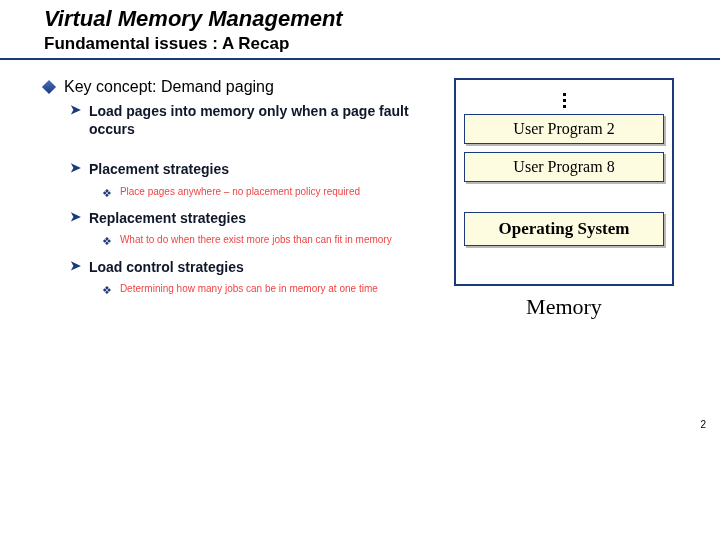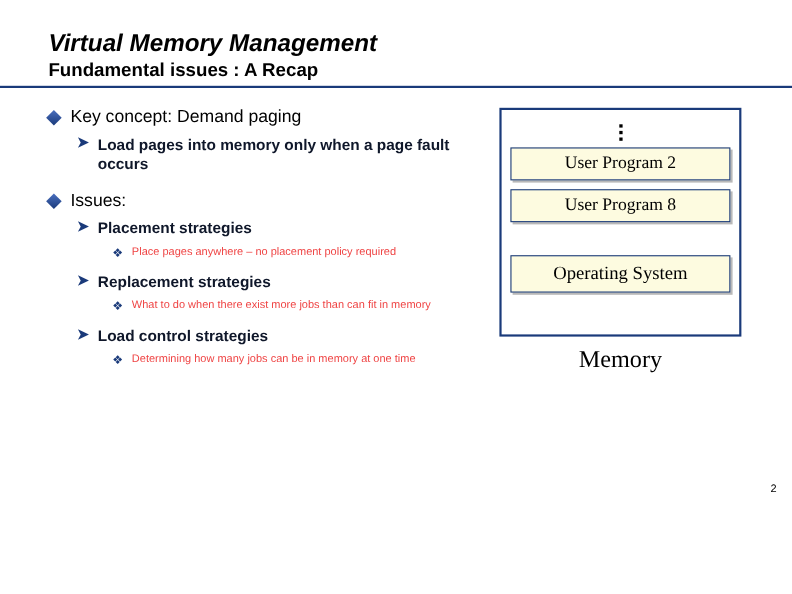--- a/index.html
+++ b/index.html
@@ -1,37 +1,37 @@
 <!DOCTYPE html>
 <html><head>
 <meta charset="utf-8">
 <style>
   * { box-sizing: border-box; margin: 0; padding: 0; }
   html, body { width: 720px; height: 540px; background: #fff; font-family: Arial, Helvetica, sans-serif; overflow: hidden; }
-  .slide { position: relative; width: 720px; height: 436px; margin-top: 20px; }
+  .slide { position: relative; width: 720px; height: 436px; }
   .titlebar { border-bottom: 2px solid #1a3a7a; padding: 6px 0 0 44px; }
   .title { font-size: 22px; font-weight: bold; color: #000; font-style: italic; }
   .subtitle { font-size: 17px; font-weight: bold; color: #000; margin-top: 2px; padding-bottom: 4px; }
   .body { display: flex; padding: 18px 20px 0 44px; }
   .left { width: 400px; }
   .right { width: 230px; padding-left: 10px; }
   .lvl1 { display: flex; align-items: flex-start; margin-bottom: 6px; }
   .lvl1 .txt { font-size: 16px; color: #000; }
   .lvl2 { display: flex; align-items: flex-start; margin: 6px 0 6px 26px; }
   .lvl2 .txt { font-size: 14px; font-weight: bold; color: #0f172a; line-height: 1.3; }
   .lvl3 { display: flex; align-items: flex-start; margin: 4px 0 8px 58px; }
   .lvl3 .txt { font-size: 10px; color: #ef4444; line-height: 1.35; }
   .gap { height: 10px; }
   .bullet-dia { width: 10px; height: 10px; background: linear-gradient(135deg,#4a6fbf,#1a3a7a); transform: rotate(45deg); margin: 4px 10px 0 0; flex-shrink: 0; }
   .bullet-chev { color: #1a3a7a; font-size: 13px; font-weight: bold; margin-right: 8px; flex-shrink: 0; line-height: 1.3; }
   .bullet-star { color: #1a3a7a; font-size: 11px; margin-right: 8px; flex-shrink: 0; line-height: 1.5; }
   .membox { border: 2px solid #1a3a7a; background: #fff; padding: 10px 8px 38px 8px; }
   .progbox { background: #fdfbe0; border: 1px solid #1a3a7a; box-shadow: 2px 2px 0 #b8b8b8; text-align: center; padding: 5px 4px; margin-bottom: 8px; font-family: "Times New Roman", serif; font-size: 16px; }
   .progbox .n { font-style: italic; }
-  .osbox { background: #fdfbe0; border: 1px solid #1a3a7a; box-shadow: 2px 2px 0 #b8b8b8; text-align: center; padding: 6px 4px; margin-top: 30px; font-family: "Times New Roman", serif; font-size: 17px; }
+  .osbox { background: #fdfbe0; border: 1px solid #1a3a7a; box-shadow: 2px 2px 0 #b8b8b8; text-align: center; padding: 6px 4px; margin-top: 30px; font-family: "Times New Roman", serif; font-size: 17px; font-weight: bold; }
   .vdots { text-align: center; margin: 2px 0 6px 0; }
   .vdots span { display: block; width: 3px; height: 3px; background: #000; margin: 3px auto; }
   .memlabel { text-align: center; font-family: "Times New Roman", serif; font-size: 22px; margin-top: 8px; }
   .pagenum { position: absolute; bottom: 6px; right: 14px; font-size: 10px; color: #000; }
 </style>
 </head>
 <body>
 
 <div class="slide">
 
@@ -47,24 +47,20 @@
         <div class="bullet-dia"></div>
         <div class="txt">Key concept: Demand paging</div>
       </div>
       <div class="lvl2">
         <div class="bullet-chev">➤</div>
         <div class="txt">Load pages into memory only when a page fault occurs</div>
       </div>
 
       <div class="gap"></div>
 
-      <div class="lvl1">
-        <div class="bullet-dia"></div>
-        <div class="txt">Issues:</div>
-      </div>
 
       <div class="lvl2">
         <div class="bullet-chev">➤</div>
         <div class="txt">Placement strategies</div>
       </div>
       <div class="lvl3">
         <div class="bullet-star">❖</div>
         <div class="txt">Place pages anywhere – no placement policy required</div>
       </div>
 

